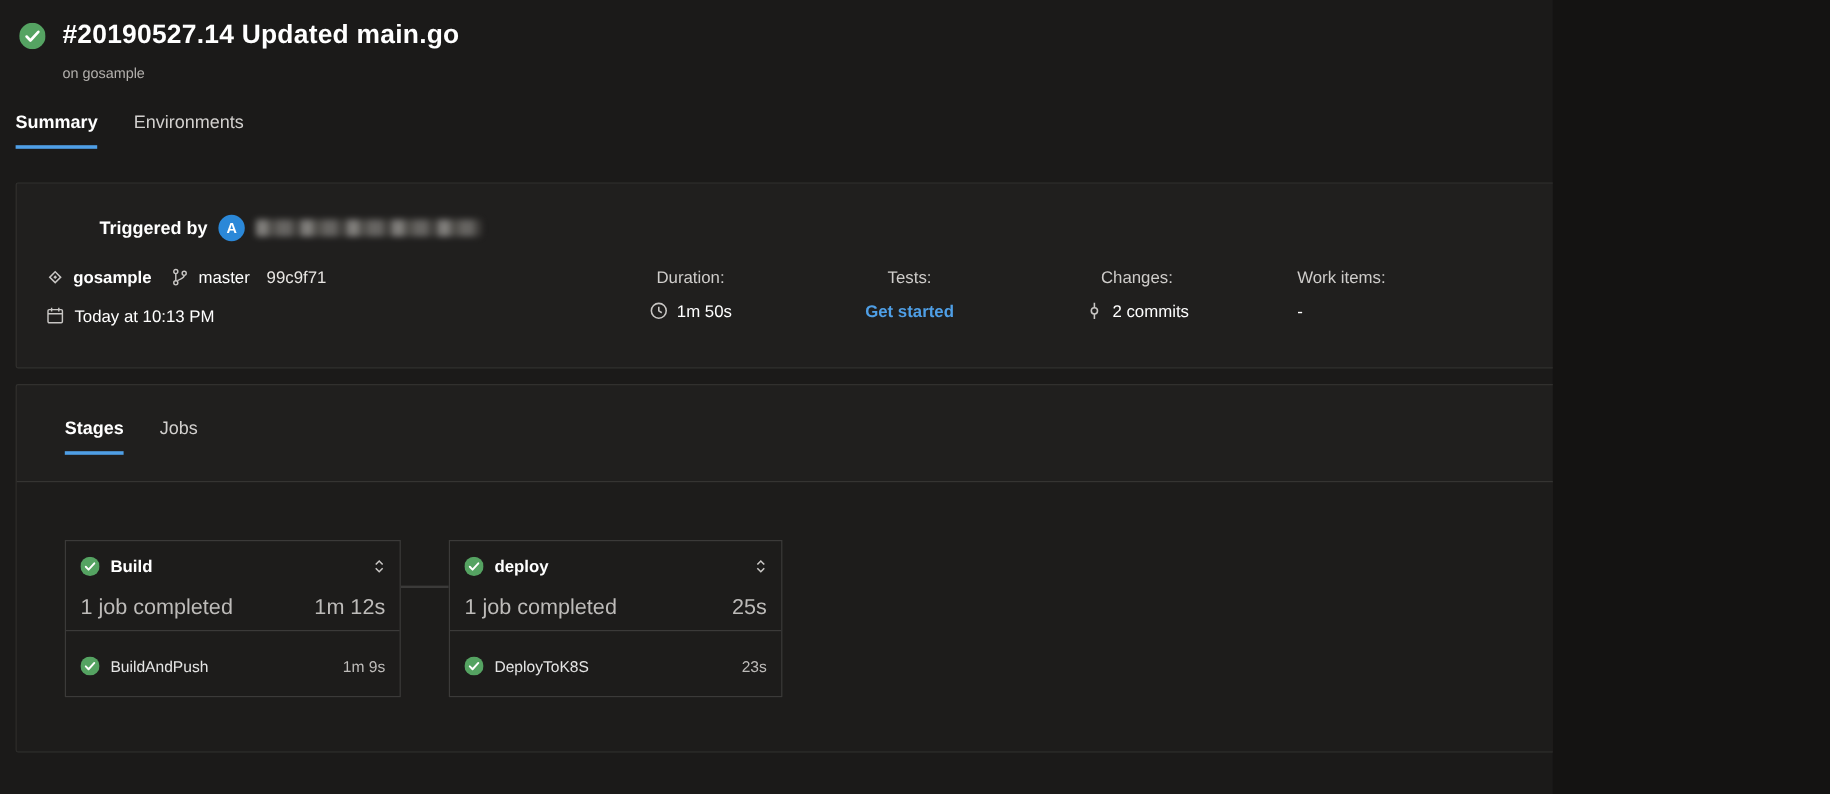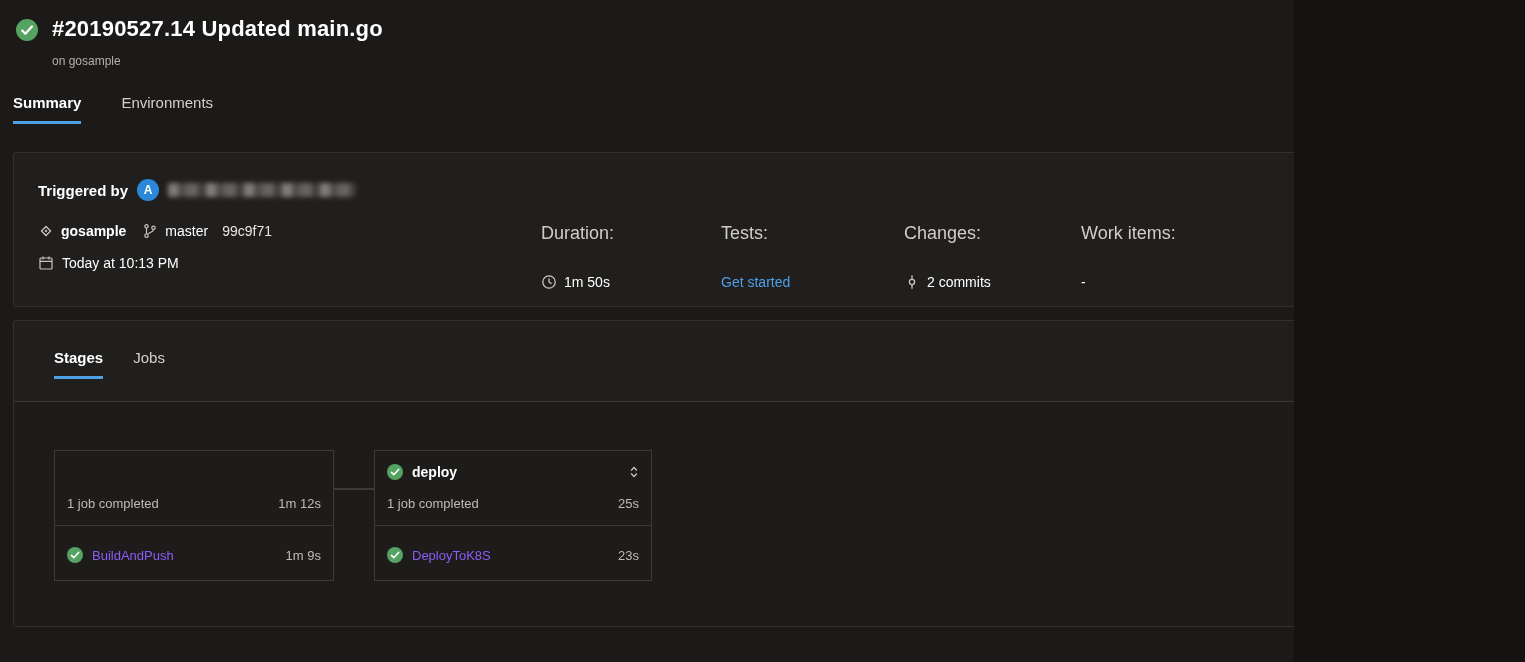--- a/index.html
+++ b/index.html
@@ -23,75 +23,75 @@
     position:absolute; left:1357px; top:12px; width:101px; height:36px;
     background:#0078d4; color:#e5e5e5; border:none; border-radius:2px;
     font-family:"Liberation Sans", sans-serif; font-size:14px; font-weight:700; cursor:pointer;
   }
   .more {
     position:absolute; left:1474px; top:15px; width:28px; height:30px;
     font-size:19px; color:#d2d0ce; text-align:center; line-height:30px; cursor:pointer;
   }
 
   
-  .page-tabs { position:absolute; left:13px; top:94px; display:flex; gap:40px; }
+  .page-tabs { position:absolute; left:13px; top:94px; display:flex; gap:30px; }
   .tab { font-size:15px; color:#d2d0ce; padding-bottom:10px; cursor:pointer; }
   .tab.active { color:#ffffff; font-weight:700; border-bottom:3px solid #4f9fe6; }
 
   
   .card {
     position:absolute; left:13px; width:1495px;
     background:#201f1e; border:1px solid #31302e; border-radius:2px;
   }
   .summary-card { top:152px; height:155px; }
   .stages-card  { top:320px; height:307px; }
 
   
   .trig-row { position:absolute; left:24px; top:26px; display:flex; align-items:center; gap:9px; }
-  .trig-label { font-size:15px; font-weight:700; }
+  .trig-label { font-size:15px; font-weight:700;margin-left:45px; }
   .avatar {
     width:22px; height:22px; border-radius:50%; background:#2b88d8;
     color:#ffffff; font-size:12px; font-weight:700;
     display:flex; align-items:center; justify-content:center;
   }
   .redacted {
     width:188px; height:14px; border-radius:2px; filter:blur(2.5px); opacity:.9;
     background:repeating-linear-gradient(90deg,#8a8885 0 10px,#55534f 10px 18px,#6e6c69 18px 30px,#454340 30px 38px);
   }
   .repo-row { position:absolute; left:24px; top:70px; display:flex; align-items:center; font-size:14px; }
   .repo-name { font-weight:700; margin-left:7px; cursor:pointer; }
   .branch-grp { display:flex; align-items:center; margin-left:16px; gap:7px; }
   .commit-hash { margin-left:14px; color:#e8e6e3; cursor:pointer; }
   .date-row { position:absolute; left:24px; top:102px; display:flex; align-items:center; gap:8px; font-size:14px; }
 
   .stat { position:absolute; top:70px; }
-  .stat-label { font-size:18px; color:#cfcdcb; }
-  .stat-value { margin-top:30px; display:flex; align-items:center; gap:7px; font-size:14px; color:#ffffff; }
-  .stat-value.link { color:#4f9fe6; cursor:pointer; }
+  .stat-label { font-size:14px; color:#cfcdcb;text-align:center; }
+  .stat-value { margin-top:12px; display:flex; align-items:center; gap:7px; font-size:14px; color:#ffffff; }
+  .stat-value.link { color:#4f9fe6; cursor:pointer;font-weight:bold; }
 
   
   .card-tabs { position:absolute; left:40px; top:28px; display:flex; gap:30px; }
   .stages-divider { position:absolute; left:0; right:0; top:80px; border-top:1px solid #3b3a39; }
   .stages-body { position:absolute; left:0; right:0; top:81px; bottom:0; background:#1d1c1b; }
 
   .connector { position:absolute; left:320px; top:86px; width:40px; height:2px; background:#3b3a39; }
   .stage-card {
     position:absolute; top:48px; height:131px;
     border:1px solid #3b3a39; background:#1d1c1b; cursor:pointer;
   }
   .stage-head { position:absolute; left:12px; right:10px; top:13px; display:flex; align-items:center; gap:9px; }
   .stage-name { font-size:14px; font-weight:700; flex:1; }
   .sort-icon { width:14px; height:16px; cursor:pointer; }
   .stage-sub {
     position:absolute; left:12px; right:12px; top:45px;
-    display:flex; justify-content:space-between; font-size:13px; color:#bdbbb9;
+    display:flex; justify-content:space-between; font-size:18px; color:#bdbbb9;
   }
   .stage-div { position:absolute; left:0; right:0; top:74px; border-top:1px solid #3b3a39; }
   .job-row { position:absolute; left:12px; right:12px; top:96px; display:flex; align-items:center; gap:9px; }
-  .job-name { flex:1; font-size:13px; color:#8b5cf6; }
+  .job-name { flex:1; font-size:13px; color:#e5e5e5; }
   .job-dur { font-size:13px; color:#bdbbb9; }
 </style>
 </head>
 <body>
 
 <div class="page">
 
   <span class="icon s22 hdr-check">
     <svg viewBox="0 0 20 20">
         <circle cx="10" cy="10" r="10" fill="#55a362"></circle>
@@ -197,20 +197,34 @@
       <div class="tab active">Stages</div>
       <div class="tab">Jobs</div>
     </div>
     <div class="stages-divider"></div>
 
     <div class="stages-body">
 
       <div class="connector"></div>
 
       <div class="stage-card" style="left:40px;width:280px">
+        <div class="stage-head">
+          <span class="icon s16">
+            <svg viewBox="0 0 20 20">
+                <circle cx="10" cy="10" r="10" fill="#55a362"></circle>
+                <path d="M5.6 10.4l2.9 3 6-6.6" stroke="#ffffff" stroke-width="2" fill="none" stroke-linecap="round" stroke-linejoin="round"></path>
+              </svg>
+          </span>
+          <span class="stage-name">Build</span>
+          <span class="icon sort-icon">
+            <svg viewBox="0 0 16 16" fill="none" stroke="#c8c6c4" stroke-width="1.5">
+                <path d="M4.7 6.2L8 2.9l3.3 3.3M4.7 9.8L8 13.1l3.3-3.3"></path>
+              </svg>
+          </span>
+        </div>
         <div class="stage-sub">
           <span>1 job completed</span>
           <span>1m 12s</span>
         </div>
         <div class="stage-div"></div>
         <div class="job-row">
           <span class="icon s16">
             <svg viewBox="0 0 20 20">
                 <circle cx="10" cy="10" r="10" fill="#55a362"></circle>
                 <path d="M5.6 10.4l2.9 3 6-6.6" stroke="#ffffff" stroke-width="2" fill="none" stroke-linecap="round" stroke-linejoin="round"></path>

